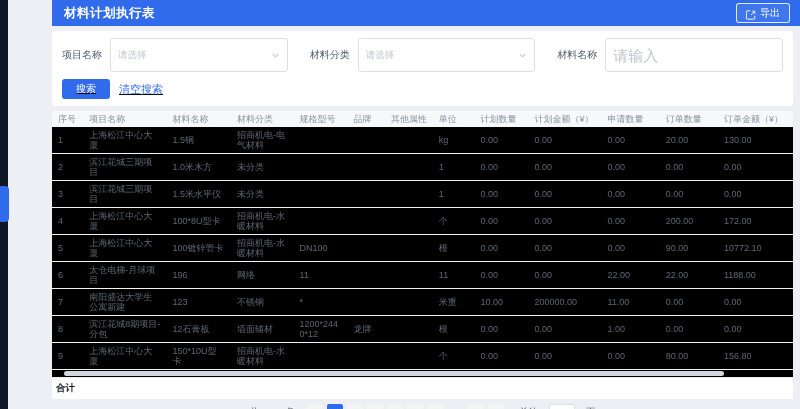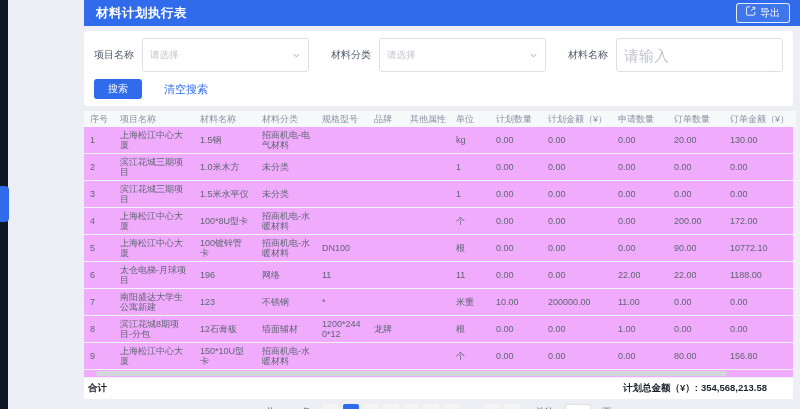--- a/index.html
+++ b/index.html
@@ -11,29 +11,29 @@
   }
   .app { display: flex; width: 800px; height: 409px; }
 
   
   .sidebar { position: relative; width: 8px; background: #0d1726; flex: none; }
   .sidebar-handle {
     position: absolute; left: 0; top: 186px; width: 9px; height: 36px;
     background: #2f6bea; border-radius: 0 4px 4px 0; cursor: pointer;
   }
 
-  .main { flex: 1; min-width: 0; margin-left: 32px; }
+  .main { flex: 1; min-width: 0; }
 
   
   .topbar { display: flex; height: 26px; }
   .topbar-spacer { width: 44px; background: #edeff4; }
   .topbar-bar { flex: 1; background: #2f6bea; display: flex; align-items: center; padding: 0 10px 0 12px; }
   .page-title { color: #fff; font-size: 12.5px; font-weight: bold; letter-spacing: .5px; }
   .export-btn {
-    margin-left: auto; display: flex; align-items: flex-start; gap: 4px;
+    margin-left: auto; display: flex; align-items: flex-end; gap: 4px;
     color: #fff; font-size: 10px; border: 1px solid rgba(255,255,255,.85);
     border-radius: 3px; padding: 2px 9px; background: rgba(255,255,255,.08); cursor: pointer;
     font-family: inherit;
   }
 
   .content { padding: 5px 7px 0 44px; }
 
   
   .filter-card { background: #fff; border-radius: 4px; padding: 7px 10px; }
   .filter-row { display: flex; gap: 22px; }
@@ -42,29 +42,29 @@
   .control {
     flex: 1; height: 20px; border: 1px solid #dcdfe6; border-radius: 3px; background: #fff;
     display: flex; align-items: center; justify-content: space-between; padding: 16px 7px; min-width: 0;
     cursor: pointer;
   }
   .control .ph { color: #c0c4cc; font-size: 9.5px; }
   .control input {
     border: none; outline: none; width: 100%; font-size: 15px; color: #333; font-family: inherit;
   }
   .control input::placeholder { color: #c0c4cc; }
-  .filter-actions { margin-top: 7px; display: flex; gap: 22px; }
+  .filter-actions { margin-top: 7px; display: flex; gap: 9px; text-decoration: underline; }
   .btn-search {
     background: #2f6bea; color: #fff; border: none; border-radius: 3px;
     font-size: 10px; padding: 3px 14px; cursor: pointer; font-family: inherit;
   }
   .btn-clear { background: none; border: none; color: #2f6bea; font-size: 11px; cursor: pointer; font-family: inherit; }
 
   
-  .table-card { margin-top: 5px; background: #f0abfc; border-radius: 3px 3px 0 0; }
+  .table-card { margin-top: 5px; background: #000000; border-radius: 3px 3px 0 0; }
   table { width: 100%; border-collapse: collapse; table-layout: fixed; }
   th, td { text-align: left; font-size: 9px; padding: 3px 6px; }
   thead th {
     background: #f7f8fa; color: #8a919f; font-weight: normal;
     white-space: nowrap; overflow: hidden; line-height: 10px; height: 16px;
   }
   tbody td {
     color: #5f6672; border-bottom: 1px solid #f2f3f5; line-height: 10px;
     word-break: break-all; vertical-align: middle;
   }
@@ -338,21 +338,20 @@
             </tbody>
         </table>
 
         <div class="hscroll">
           <div class="hscroll-thumb"></div>
         </div>
 
         <div class="summary">
           <span class="summary-label">合计</span>
           <div class="summary-totals">
-              <span class="sum-item"><span class="sum-label">计划总金额（¥）:</span><span class="sum-value">354,568,213.58</span></span>
             </div>
         </div>
       </div>
 
       <div class="pagination">
         <span class="total-text">共 1673 条</span>
         <span class="page-btn prev">‹</span>
         <span class="pager-pages">
             <span class="page-btn active">1</span>
             <span class="page-btn">2</span>

